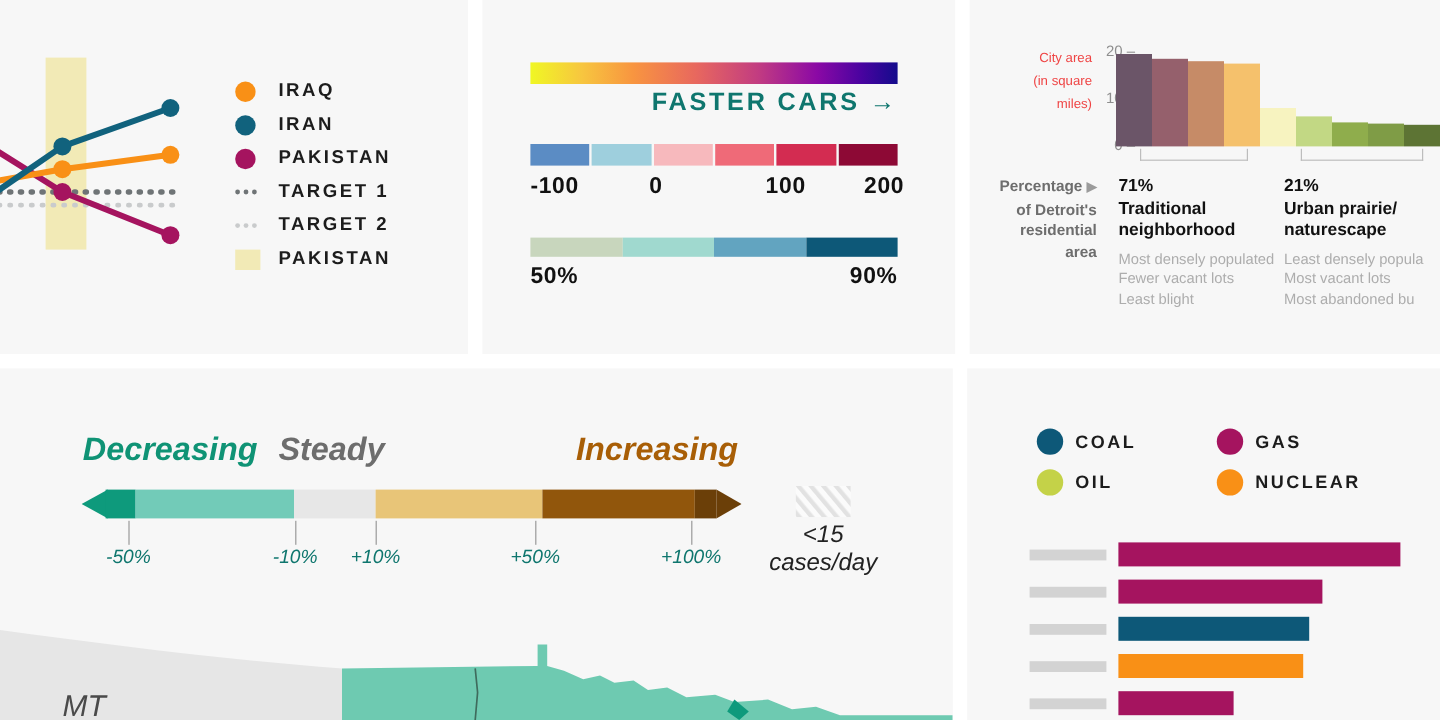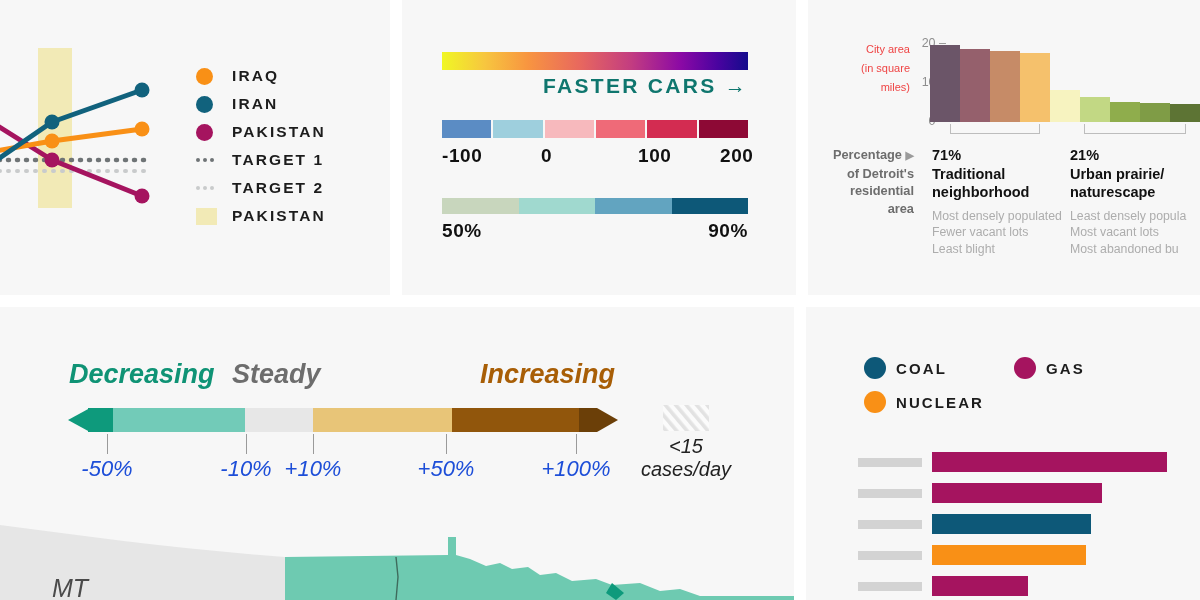--- a/index.html
+++ b/index.html
@@ -64,21 +64,21 @@
   .d-sub{margin-top:6px;font-size:12.3px;line-height:16.5px;color:#adadad;}
 
   
   .c-head{position:absolute;top:52px;font-size:27px;font-weight:700;}
   #cDec{left:69px;color:#0f9375;}
   #cSte{left:232px;color:#6d6d6d;}
   #cInc{left:480px;color:#a85e06;}
   .c-scale{position:absolute;left:68px;top:99px;width:550px;height:28px;}
   .c-ticks{position:absolute;left:0;top:127px;width:620px;}
   .c-ticks i{position:absolute;top:0;width:1px;height:20px;background:#9a9a9a;display:block;}
-  .c-ticks b{position:absolute;top:22px;font-size:22px;font-weight:400;color:#1d4ed8;
+  .c-ticks b{position:absolute;top:22px;font-size:16px;font-weight:400;color:#0f766e;
              transform:translateX(-50%);white-space:nowrap;}
   .c-hatch{position:absolute;left:663px;top:98px;width:46px;height:26px;}
   .c-hatch-lbl{position:absolute;left:624px;top:128px;width:124px;text-align:center;
                font-size:20px;line-height:23px;color:#222;}
   .c-map{position:absolute;left:0;top:190px;width:794px;height:103px;}
 
   
   .e-legend{position:absolute;left:58px;top:50px;}
   .e-row{display:flex;align-items:center;margin-bottom:12px;}
   .e-cell{display:flex;align-items:center;width:150px;}
@@ -325,20 +325,24 @@
           <span class="e-dot" style="background:#0d5878"></span>
           <span class="e-lbl">COAL</span>
         </div>
         <div class="e-cell">
           <span class="e-dot" style="background:#a5145f"></span>
           <span class="e-lbl">GAS</span>
         </div>
       </div>
       <div class="e-row">
         <div class="e-cell">
+          <span class="e-dot" style="background:#c4d248"></span>
+          <span class="e-lbl">OIL</span>
+        </div>
+        <div class="e-cell">
           <span class="e-dot" style="background:#f99016"></span>
           <span class="e-lbl">NUCLEAR</span>
         </div>
       </div>
     </div>
 
     <div class="e-bars">
       <div class="e-brow">
         <span class="e-stub"></span>
         <span class="e-bar" style="width:235px;background:#a5145f"></span>

